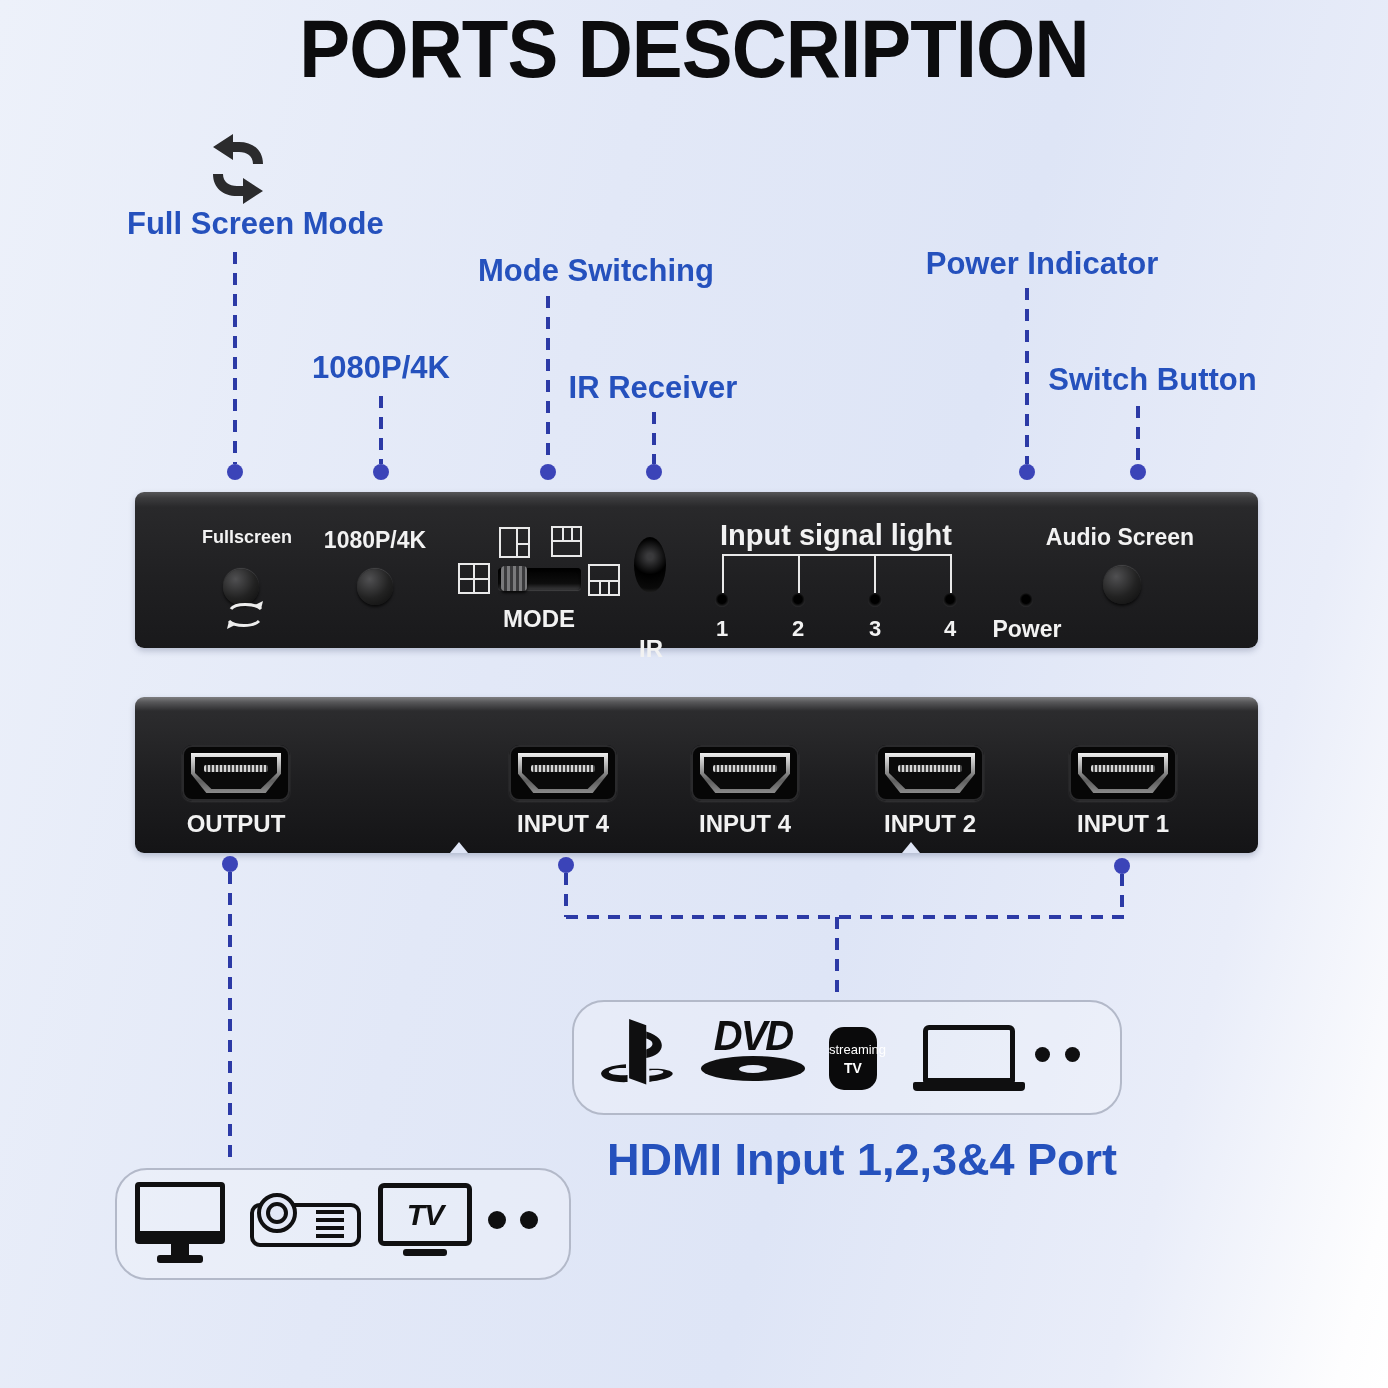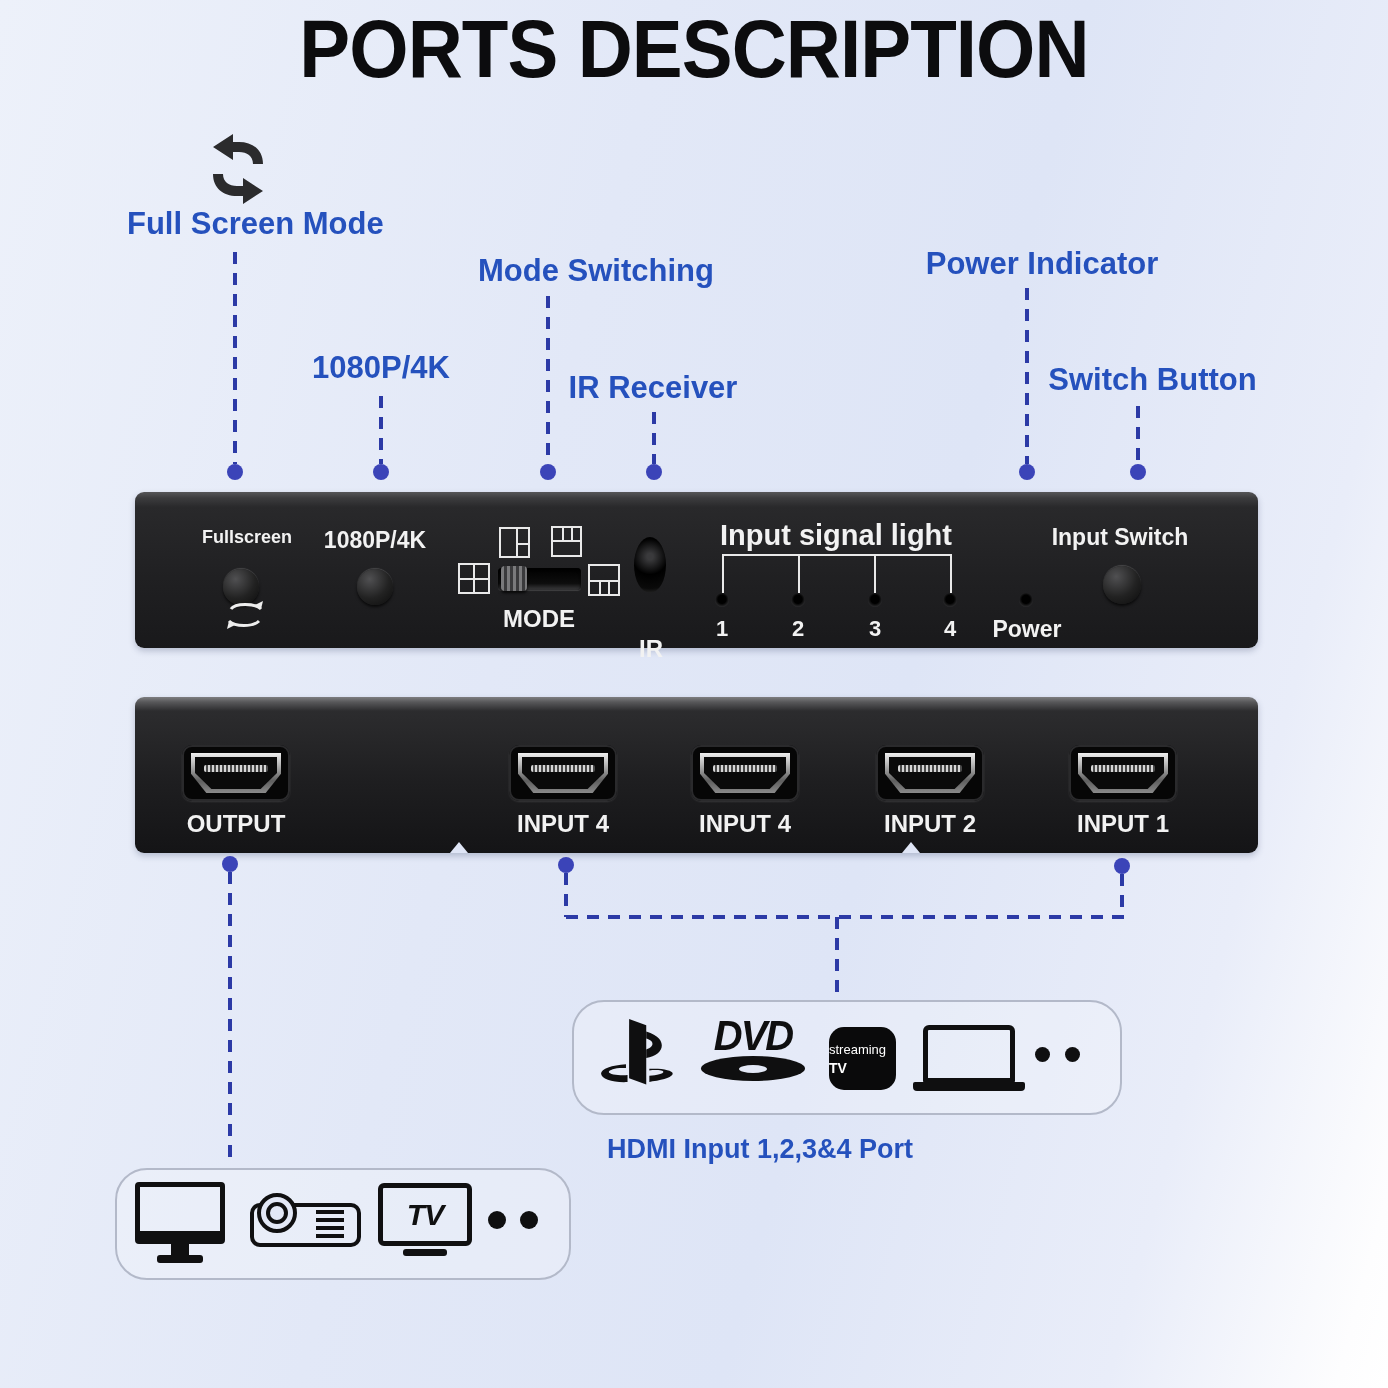--- a/index.html
+++ b/index.html
@@ -16,21 +16,21 @@
   }
   
   .lbl{position:absolute; color:#2551bd; font-size:31px; font-weight:600; white-space:nowrap;}
   .lbl-fullscreen{left:127px; top:206px;}
   .lbl-res{left:281px; top:350px; width:200px; text-align:center;}
   .lbl-mode{left:446px; top:253px; width:250px; text-align:left;margin-left:32px;}
   .lbl-ir{left:553px; top:370px; width:200px; text-align:center;}
   .lbl-power{left:917px; top:246px; width:250px; text-align:center;}
   .lbl-switch{left:1030px; top:362px; width:245px; text-align:center;}
   .lbl-out-caption{left:102px; top:1300px; width:400px; text-align:center; font-size:31px;}
-  .lbl-in-caption{left:607px; top:1134px; width:500px; text-align:left; font-size:27px;}
+  .lbl-in-caption{left:607px; top:1134px; width:500px; text-align:left; font-size:45px;}
   
   .vdash{position:absolute; width:4px;
     background:repeating-linear-gradient(180deg,#2c3aa6 0 12px,rgba(0,0,0,0) 12px 21px);}
   .hdash{position:absolute; height:4px;
     background:repeating-linear-gradient(90deg,#2c3aa6 0 12px,rgba(0,0,0,0) 12px 21px);}
   .dot{position:absolute; width:16px; height:16px; border-radius:50%; background:#3b44b8;}
   .vd1{left:233px; top:252px; height:212px;}
   .vd2{left:379px; top:396px; height:68px;}
   .vd3{left:546px; top:296px; height:168px;}
   .vd4{left:652px; top:412px; height:52px;}
@@ -126,22 +126,22 @@
   .box-in{left:572px; top:1000px; width:546px; height:111px;}
   .box-out{left:115px; top:1168px; width:452px; height:108px;}
   
   .ps-icon{position:absolute; left:601px; top:1019px; width:78px; height:74px;}
   .dvd{position:absolute; left:698px; top:1014px; width:110px; text-align:center;}
   .dvd-text{font-size:42px; font-weight:bold; font-style:italic; color:#0f0f10; letter-spacing:-2px;
     transform:scaleX(.95); line-height:44px;}
   .dvd-disc{position:relative; margin:-2px auto 0; width:104px; height:25px; border-radius:50%; background:#0f0f10;}
   .dvd-hole{position:absolute; left:50%; top:50%; width:28px; height:8px; margin:-4px 0 0 -14px;
     border-radius:50%; background:#e3e8f6;}
-  .stv{position:absolute; left:829px; top:1027px; width:67px; height:63px; border-radius:15px;
-    background:#0a0a0b; color:#fff; text-align:left; display:flex; flex-direction:column;
+  .stv{position:absolute; left:829px; top:1027px; width:48px; height:63px; border-radius:15px;
+    background:#0a0a0b; color:#fff; text-align:center; display:flex; flex-direction:column;
     justify-content:center; gap:3px;}
   .stv .l1{font-size:13px;} .stv .l2{font-size:14px; font-weight:bold;}
   .laptop-screen{position:absolute; left:923px; top:1025px; width:82px; height:48px;
     border:5px solid #0f0f10; border-radius:6px 6px 2px 2px;}
   .laptop-base{position:absolute; left:913px; top:1082px; width:112px; height:9px;
     border-radius:2px 2px 4px 4px; background:#0f0f10;}
   .more{position:absolute; border-radius:50%; background:#0f0f10;}
   .in-dot1{left:1035px; top:1047px; width:15px; height:15px;}
   .in-dot2{left:1065px; top:1047px; width:15px; height:15px;}
   
@@ -251,21 +251,21 @@
   <div class="led led3"></div>
   <div class="led led4"></div>
   <div class="ptext t-num n1">1</div>
   <div class="ptext t-num n2">2</div>
   <div class="ptext t-num n3">3</div>
   <div class="ptext t-num n4">4</div>
 
   <div class="led led-power"></div>
   <div class="ptext t-power">Power</div>
 
-  <div class="ptext t-audio">Input Switch</div>
+  <div class="ptext t-audio">Audio Screen</div>
   <div class="pushbtn b-audio"></div>
 
   <div class="panel panel-rear"></div>
 
   <div class="port p-out">
     <div class="bezel"></div>
       <div class="metal"></div>
       <div class="cavity"></div>
       <div class="pins"></div>
   </div>

